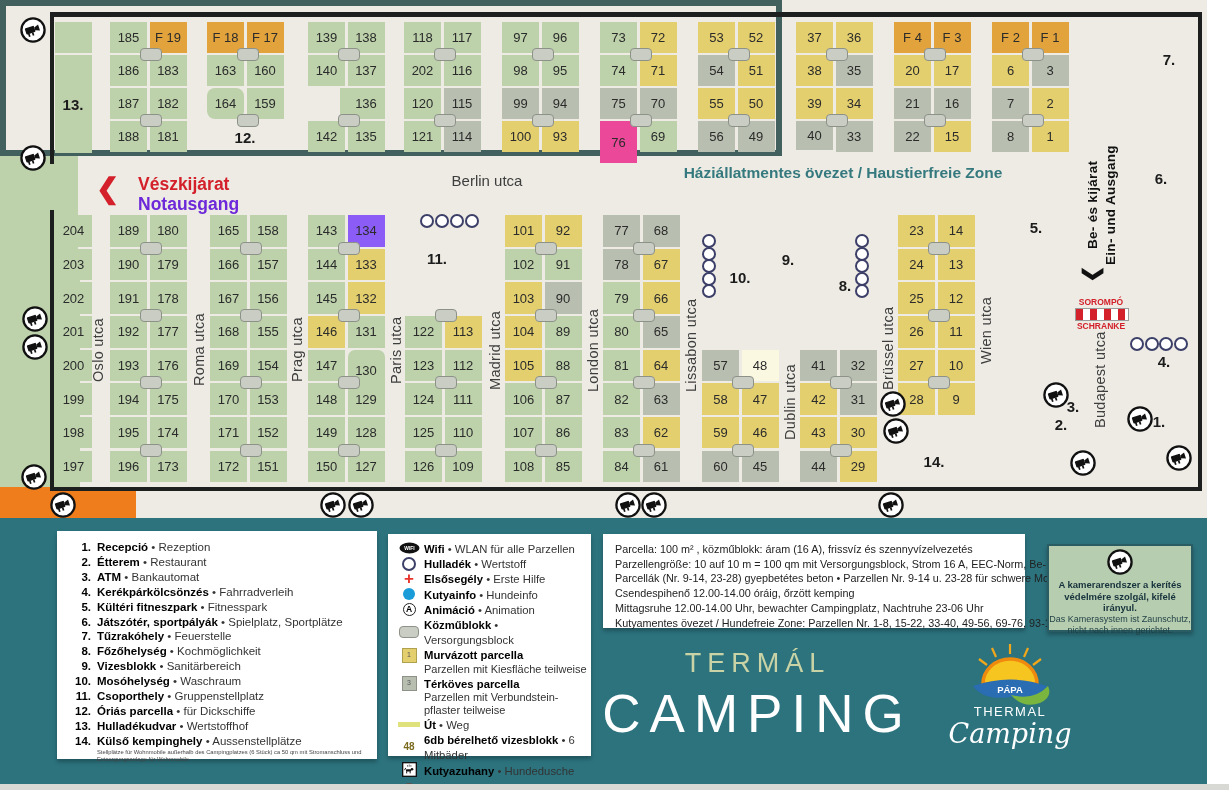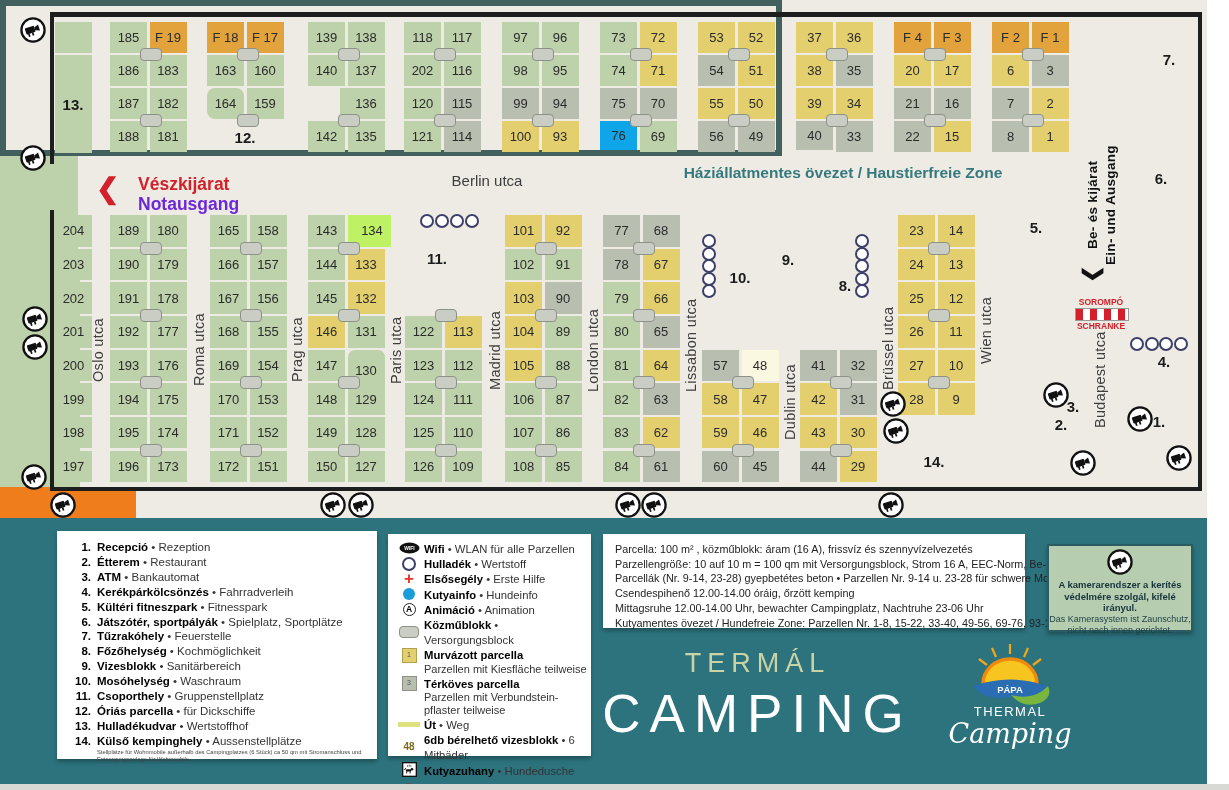--- a/index.html
+++ b/index.html
@@ -322,21 +322,21 @@
     <div class="pc" style="left: 502px; top: 121.3px; width: 37px; height: 31.2px; background: rgb(228, 207, 110);">100</div>
     <div class="pc" style="left: 541.5px; top: 121.3px; width: 37px; height: 31.2px; background: rgb(228, 207, 110);">93</div>
     <div class="blob" style="left: 531.5px; top: 48.1px;"></div>
     <div class="blob" style="left: 531.5px; top: 114.3px;"></div>
     <div class="pc" style="left: 600px; top: 22px; width: 37px; height: 31.2px; background: rgb(189, 210, 171);">73</div>
     <div class="pc" style="left: 639.5px; top: 22px; width: 37px; height: 31.2px; background: rgb(228, 207, 110);">72</div>
     <div class="pc" style="left: 600px; top: 55.1px; width: 37px; height: 31.2px; background: rgb(189, 210, 171);">74</div>
     <div class="pc" style="left: 639.5px; top: 55.1px; width: 37px; height: 31.2px; background: rgb(228, 207, 110);">71</div>
     <div class="pc" style="left: 600px; top: 88.2px; width: 37px; height: 31.2px; background: rgb(184, 191, 176);">75</div>
     <div class="pc" style="left: 639.5px; top: 88.2px; width: 37px; height: 31.2px; background: rgb(184, 191, 176);">70</div>
-    <div class="pc" style="left: 600px; top: 121.3px; width: 37px; height: 29px; background: #0ea5e9;">76</div>
+    <div class="pc" style="left: 600px; top: 121.3px; width: 37px; height: 42px; background: #ec4899;">76</div>
     <div class="pc" style="left: 639.5px; top: 121.3px; width: 37px; height: 31.2px; background: rgb(189, 210, 171);">69</div>
     <div class="blob" style="left: 629.5px; top: 48.1px;"></div>
     <div class="blob" style="left: 629.5px; top: 114.3px;"></div>
     <div class="pc" style="left: 698px; top: 22px; width: 37px; height: 31.2px; background: rgb(228, 207, 110);">53</div>
     <div class="pc" style="left: 737.5px; top: 22px; width: 37px; height: 31.2px; background: rgb(228, 207, 110);">52</div>
     <div class="pc" style="left: 698px; top: 55.1px; width: 37px; height: 31.2px; background: rgb(184, 191, 176);">54</div>
     <div class="pc" style="left: 737.5px; top: 55.1px; width: 37px; height: 31.2px; background: rgb(228, 207, 110);">51</div>
     <div class="pc" style="left: 698px; top: 88.2px; width: 37px; height: 31.2px; background: rgb(228, 207, 110);">55</div>
     <div class="pc" style="left: 737.5px; top: 88.2px; width: 37px; height: 31.2px; background: rgb(228, 207, 110);">50</div>
     <div class="pc" style="left: 698px; top: 121.3px; width: 37px; height: 31.2px; background: rgb(184, 191, 176);">56</div>
@@ -416,21 +416,21 @@
     <div class="pc" style="left: 249.5px; top: 383.25px; width: 37px; height: 31.6px; background: rgb(189, 210, 171);">153</div>
     <div class="pc" style="left: 210px; top: 416.9px; width: 37px; height: 31.6px; background: rgb(189, 210, 171);">171</div>
     <div class="pc" style="left: 249.5px; top: 416.9px; width: 37px; height: 31.6px; background: rgb(189, 210, 171);">152</div>
     <div class="pc" style="left: 210px; top: 450.55px; width: 37px; height: 31.6px; background: rgb(189, 210, 171);">172</div>
     <div class="pc" style="left: 249.5px; top: 450.55px; width: 37px; height: 31.6px; background: rgb(189, 210, 171);">151</div>
     <div class="blob" style="left: 239.5px; top: 241.65px;"></div>
     <div class="blob" style="left: 239.5px; top: 308.95px;"></div>
     <div class="blob" style="left: 239.5px; top: 376.25px;"></div>
     <div class="blob" style="left: 239.5px; top: 443.55px;"></div>
     <div class="pc" style="left: 308px; top: 215px; width: 37px; height: 31.6px; background: rgb(189, 210, 171);">143</div>
-    <div class="pc" style="left: 347.5px; top: 215px; width: 37px; height: 31.6px; background: #bef264; padding-left: 6px;">134</div>
+    <div class="pc" style="left: 347.5px; top: 215px; width: 37px; height: 31.6px; background: #8b5cf6;">134</div>
     <div class="pc" style="left: 308px; top: 248.65px; width: 37px; height: 31.6px; background: rgb(189, 210, 171);">144</div>
     <div class="pc" style="left: 347.5px; top: 248.65px; width: 37px; height: 31.6px; background: rgb(228, 207, 110);">133</div>
     <div class="pc" style="left: 308px; top: 282.3px; width: 37px; height: 31.6px; background: rgb(189, 210, 171);">145</div>
     <div class="pc" style="left: 347.5px; top: 282.3px; width: 37px; height: 31.6px; background: rgb(228, 207, 110);">132</div>
     <div class="pc" style="left: 308px; top: 315.95px; width: 37px; height: 31.6px; background: rgb(228, 207, 110);">146</div>
     <div class="pc" style="left: 347.5px; top: 315.95px; width: 37px; height: 31.6px; background: rgb(189, 210, 171);">131</div>
     <div class="pc" style="left: 308px; top: 349.6px; width: 37px; height: 31.6px; background: rgb(189, 210, 171);">147</div>
     <div class="pc" style="left: 347.5px; top: 349.6px; width: 37px; height: 41px; background: rgb(189, 210, 171); border-radius: 7px;">130</div>
     <div class="pc" style="left: 308px; top: 383.25px; width: 37px; height: 31.6px; background: rgb(189, 210, 171);">148</div>
     <div class="pc" style="left: 347.5px; top: 383.25px; width: 37px; height: 31.6px; background: rgb(189, 210, 171);">129</div>

